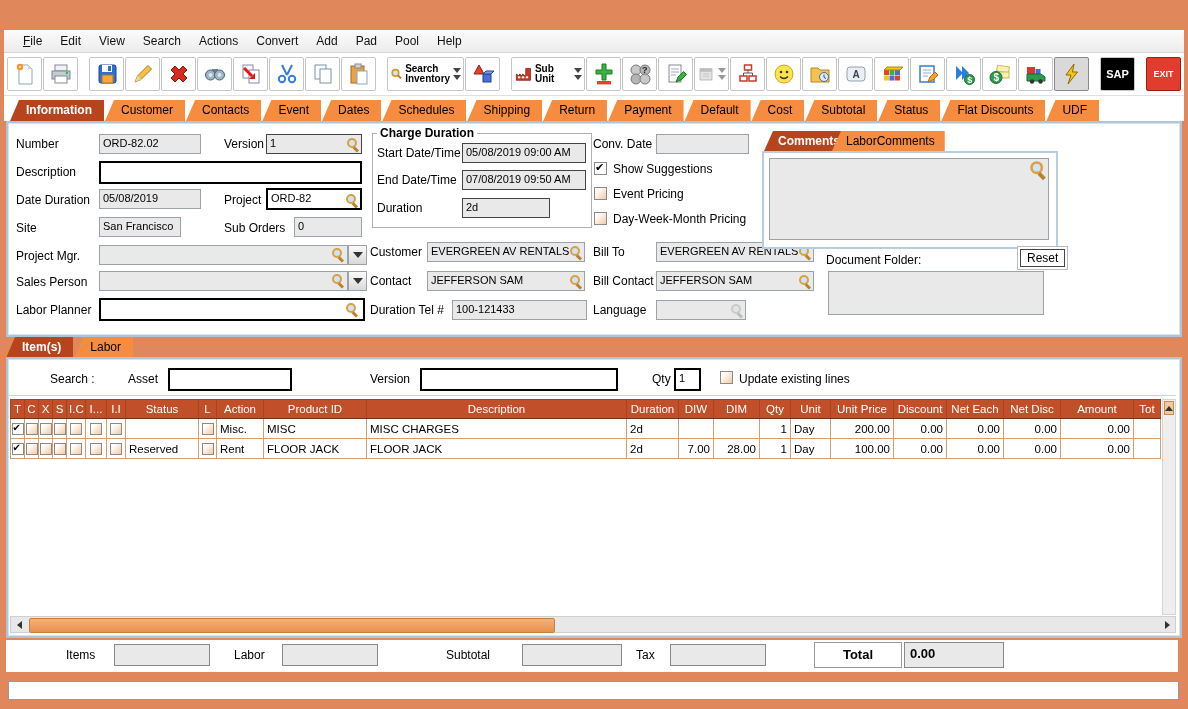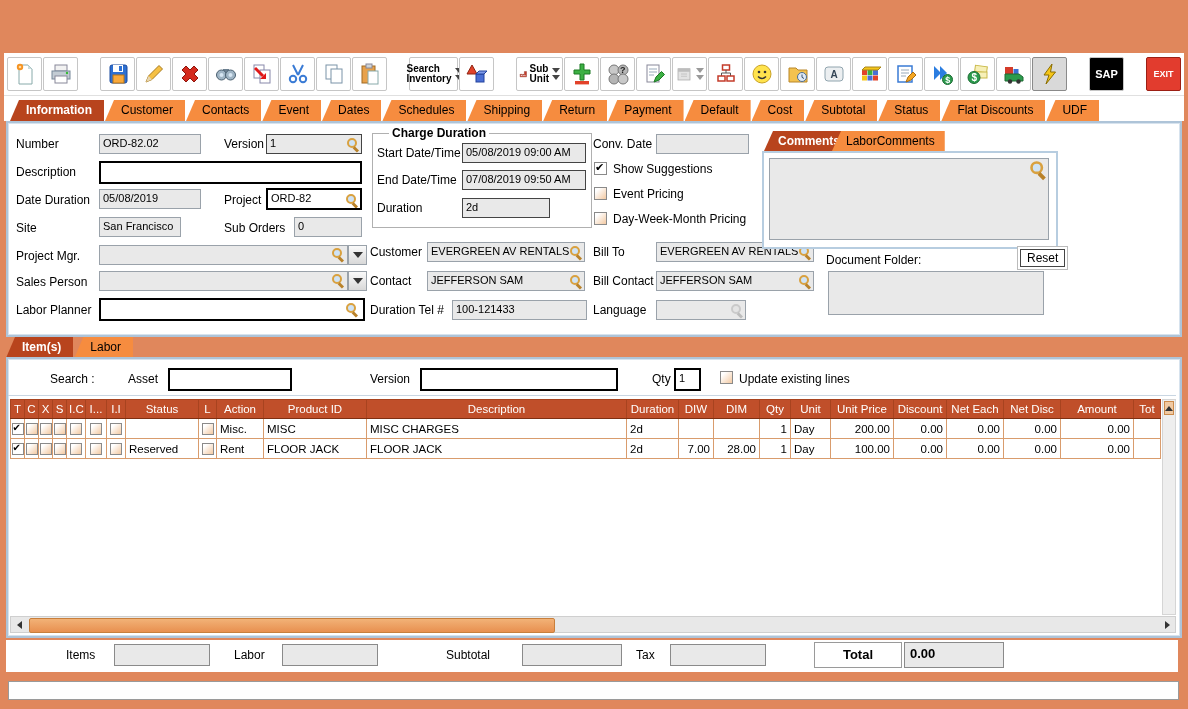--- a/index.html
+++ b/index.html
@@ -18,21 +18,21 @@
   .minglyph{display:inline-block;width:11px;height:0;border-bottom:3px solid #222;margin-bottom:3px;}
 
   
   .menubar{position:absolute;left:4px;top:30px;width:1180px;height:23px;background:linear-gradient(#fbfbfb,#ececec);border-bottom:1px solid #d7d7d7;display:flex;align-items:center;padding-left:10px;box-sizing:border-box;}
   .mi{font-size:12px;color:#111;padding:3px 9px;display:inline-block;}
   .u::first-letter{text-decoration:underline;}
 
   
   .toolbar{position:absolute;left:4px;top:53px;width:1180px;height:43px;background:#fff;display:flex;align-items:center;gap:1px;padding:0 3px;box-sizing:border-box;border-bottom:1px solid #e0e0e0;}
   .tbtn{height:34px;min-width:35px;display:flex;align-items:center;justify-content:center;background:#fff;border:1px solid #c6c6c6;border-radius:2px;box-sizing:border-box;gap:2px;padding:0 2px;}
-  .tbtn.gap{margin-left:21px;}
+  .tbtn.gap{margin-left:10px;}
   .tbtn.pressed{background:#d9d9d9;border-color:#8a8a8a;}
   .tlabel{font-size:10px;font-weight:bold;color:#000;line-height:10px;width:50px;text-align:left;}
   .tlabel.narrow{width:46px;}
   .sapbtn{background:#000;color:#fff;font-weight:bold;font-size:11px;width:38px;}
   .exitbtn{background:#e23c2e;color:#fff;font-weight:bold;font-size:9px;width:36px;border:1px solid #9c1f14;}
   .right{margin-left:auto;}
   .darrs{display:flex;flex-direction:column;gap:2px;margin-left:1px;}
   .darrs i{width:0;height:0;border-left:4px solid transparent;border-right:4px solid transparent;border-top:5px solid #444;}
 
   
@@ -50,21 +50,21 @@
   .mag{position:absolute;right:2px;top:3px;width:12px;height:12px;}
   .mag::before{content:"";position:absolute;left:0;top:0;width:6px;height:6px;border:2px solid #d9a13f;border-radius:50%;background:#cfe3f5;}
   .mag::after{content:"";position:absolute;right:0;bottom:0;width:6px;height:2.5px;background:#b9822a;transform:rotate(45deg);}
   .mag.dis{opacity:.45;filter:grayscale(1);}
   .combo{position:absolute;width:19px;height:20px;background:linear-gradient(#fafafa,#d8d8d8);border:1px solid #9aa2aa;box-sizing:border-box;display:flex;align-items:center;justify-content:center;}
   .combo i{width:0;height:0;border-left:5px solid transparent;border-right:5px solid transparent;border-top:6px solid #333;}
   .cb{position:absolute;width:13px;height:13px;border:1px solid #8a8a8a;background:linear-gradient(135deg,#ffffff 20%,#f3c9a2 100%);box-sizing:border-box;}
   .cb.checked{background:#fff;}
   .cb.checked::after{content:"✔";position:absolute;left:0px;top:-2px;font-size:11px;color:#000;}
   fieldset.grp{position:absolute;border:1px solid #b0b0b0;margin:0;padding:0;}
-  fieldset.grp legend{font-size:12px;font-weight:bold;padding:0 3px;margin-left:16px;}
+  fieldset.grp legend{font-size:12px;font-weight:bold;padding:0 3px;margin-left:4px;}
 
   
   table.grid{border-collapse:collapse;table-layout:fixed;width:1150px;font-size:11.5px;}
   table.grid th{background:#c04f2a;color:#fff;font-weight:normal;font-size:11.5px;height:18px;border:1px solid #a8431f;border-bottom:1px solid #7e2f12;overflow:hidden;white-space:nowrap;padding:0 2px;}
   table.grid td{height:19px;border:1px solid #d99c6d;border-top:none;background:#fff;overflow:hidden;white-space:nowrap;padding:0 3px;color:#000;}
   table.grid td.num{text-align:right;}
   table.grid td.ck{padding:0;text-align:center;}
   .gcb{display:inline-block;position:relative;width:12px;height:12px;border:1px solid #8a8a8a;background:linear-gradient(135deg,#ffffff 20%,#f3c9a2 100%);box-sizing:border-box;vertical-align:middle;}
   .gcb.checked{background:#fff;}
   .gcb.checked::after{content:"✔";position:absolute;left:0;top:-2px;font-size:10px;color:#000;}
@@ -90,20 +90,32 @@
   .resetbtn{position:absolute;background:#fff;border:1px solid #444;box-shadow:0 0 0 2px #fff,0 0 0 3px #bbb;font-size:12px;padding:1px 6px;}
   .commentsbox{position:absolute;border:2px solid #b7cde0;background:#fff;}
   .commentsinner{position:absolute;background:#e9e9e9;border:1px solid #9aa2aa;}
 </style>
 </head>
 <body>
 
 <div class="window">
 
 
+  <div class="menubar">
+    <span class="mi u">File</span>
+    <span class="mi">Edit</span>
+    <span class="mi">View</span>
+    <span class="mi">Search</span>
+    <span class="mi">Actions</span>
+    <span class="mi">Convert</span>
+    <span class="mi">Add</span>
+    <span class="mi">Pad</span>
+    <span class="mi">Pool</span>
+    <span class="mi">Help</span>
+  </div>
 
   <div class="toolbar">
     <div class="tbtn">
         <svg width="24" height="24" viewBox="0 0 24 24">
           <path d="M6 3h9l4 4v15H6z" fill="#fff" stroke="#8aa"></path>
           <path d="M15 3l4 4h-4z" fill="#cdd"></path>
           <circle cx="7" cy="5" r="3.2" fill="#f59322"></circle>
           <circle cx="7" cy="5" r="1.3" fill="#ffd9a0"></circle>
         </svg>
       </div>

